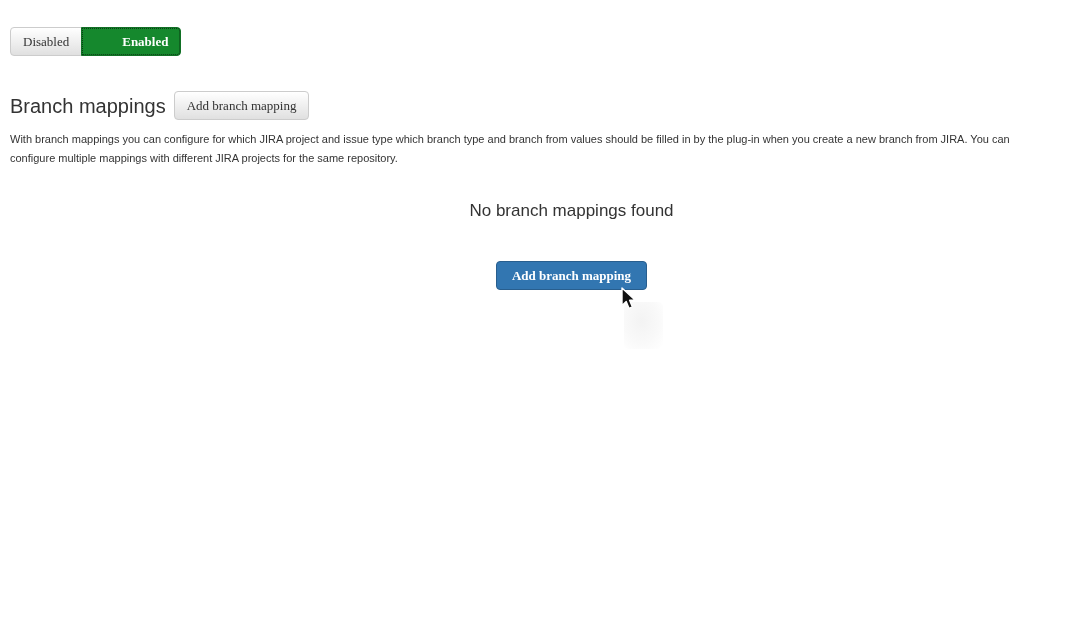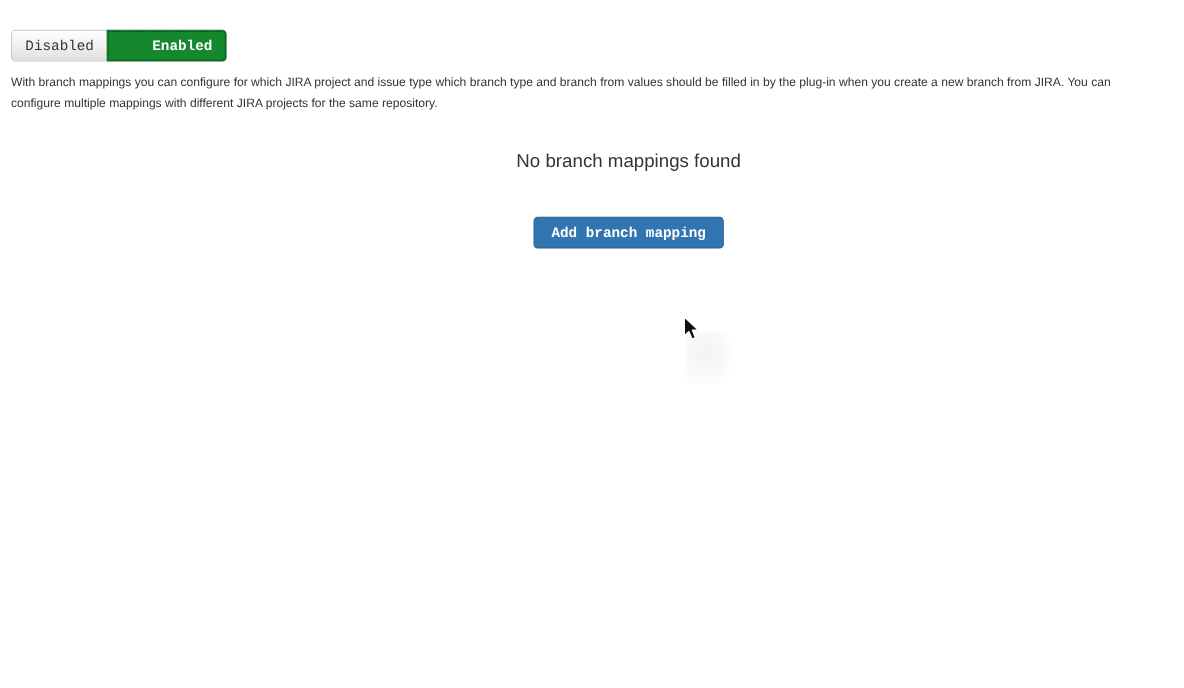--- a/index.html
+++ b/index.html
@@ -19,21 +19,21 @@
     font-size: 21px;
     line-height: 26px;
     font-weight: 500;
     color: #333;
   }
 
   
   .btn-group { margin-top: 27px; display: inline-flex; }
   .btn {
     display: inline-block;
-    font-family: Liberation Mono, monospace;
+    font-family: Liberation Serif, serif;
     font-size: 13px;
     line-height: 15px;
     padding: 6px 12px;
     border: 1px solid #cccccc;
     border-radius: 4px;
     background-image: linear-gradient(to bottom, #ffffff 0%, #e0e0e0 100%);
     color: #333333;
     cursor: pointer;
     white-space: nowrap;
   }
@@ -118,20 +118,24 @@
 <body>
 
 <div class="page">
 
 
   <div class="btn-group">
     <button class="btn">Disabled</button>
     <button class="btn btn-success">Enabled</button>
   </div>
 
+  <div class="heading-row">
+    <h2>Branch mappings</h2>
+    <button class="btn btn-sm">Add branch mapping</button>
+  </div>
 
   <p class="description">With branch mappings you can configure for which JIRA project and issue type which branch type and branch from values should be filled in by the plug-in when you create a new branch from JIRA. You can configure multiple mappings with different JIRA projects for the same repository.</p>
 
   <div class="empty-area">
     <div class="empty-message">No branch mappings found</div>
     <br>
     <button class="btn btn-primary">Add branch mapping</button>
   </div>
 
 </div>

